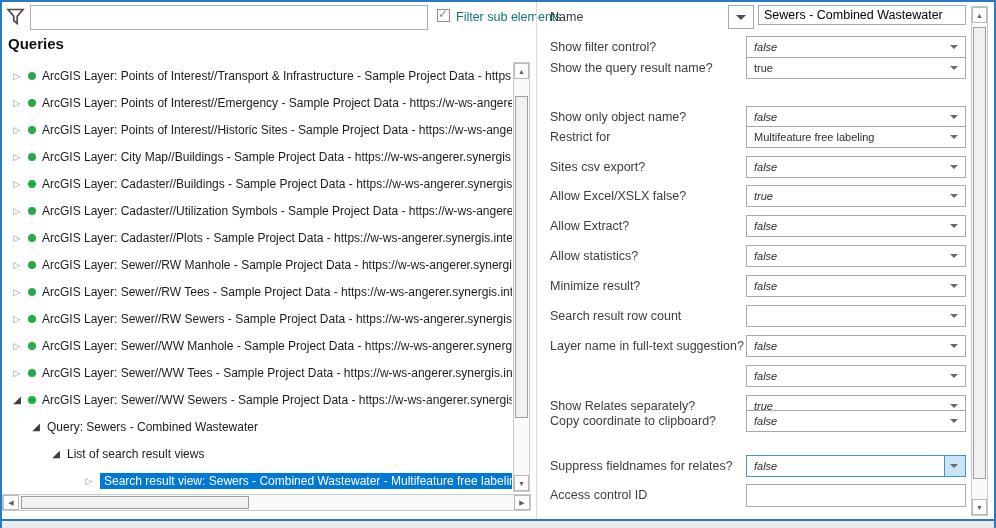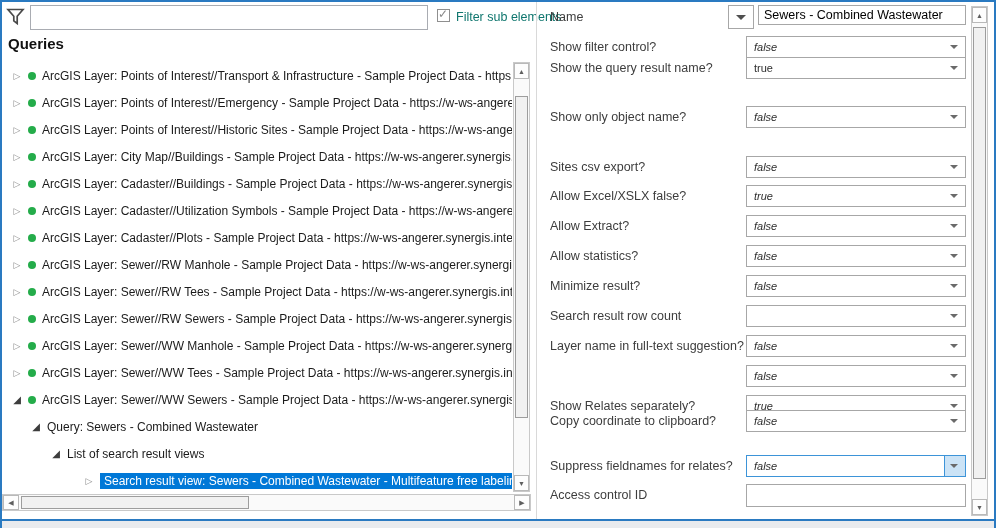--- a/index.html
+++ b/index.html
@@ -222,20 +222,30 @@
       <div class="prop-row" style="top: 94.7px; margin-top: 10px;">
     <span class="prop-label">Show only object name?</span>
 
     <div class="combo">
 
       <span class="combo-value it">false</span>
       <span class="combo-arrow"></span>
     </div>
 
   </div>
+      <div class="prop-row" style="top: 124.6px;">
+    <span class="prop-label">Restrict for</span>
+
+    <div class="combo">
+
+      <span class="combo-value">Multifeature free labeling</span>
+      <span class="combo-arrow"></span>
+    </div>
+
+  </div>
       <div class="prop-row" style="top: 154.5px;">
     <span class="prop-label">Sites csv export?</span>
 
     <div class="combo">
 
       <span class="combo-value it">false</span>
       <span class="combo-arrow"></span>
     </div>
 
   </div>

